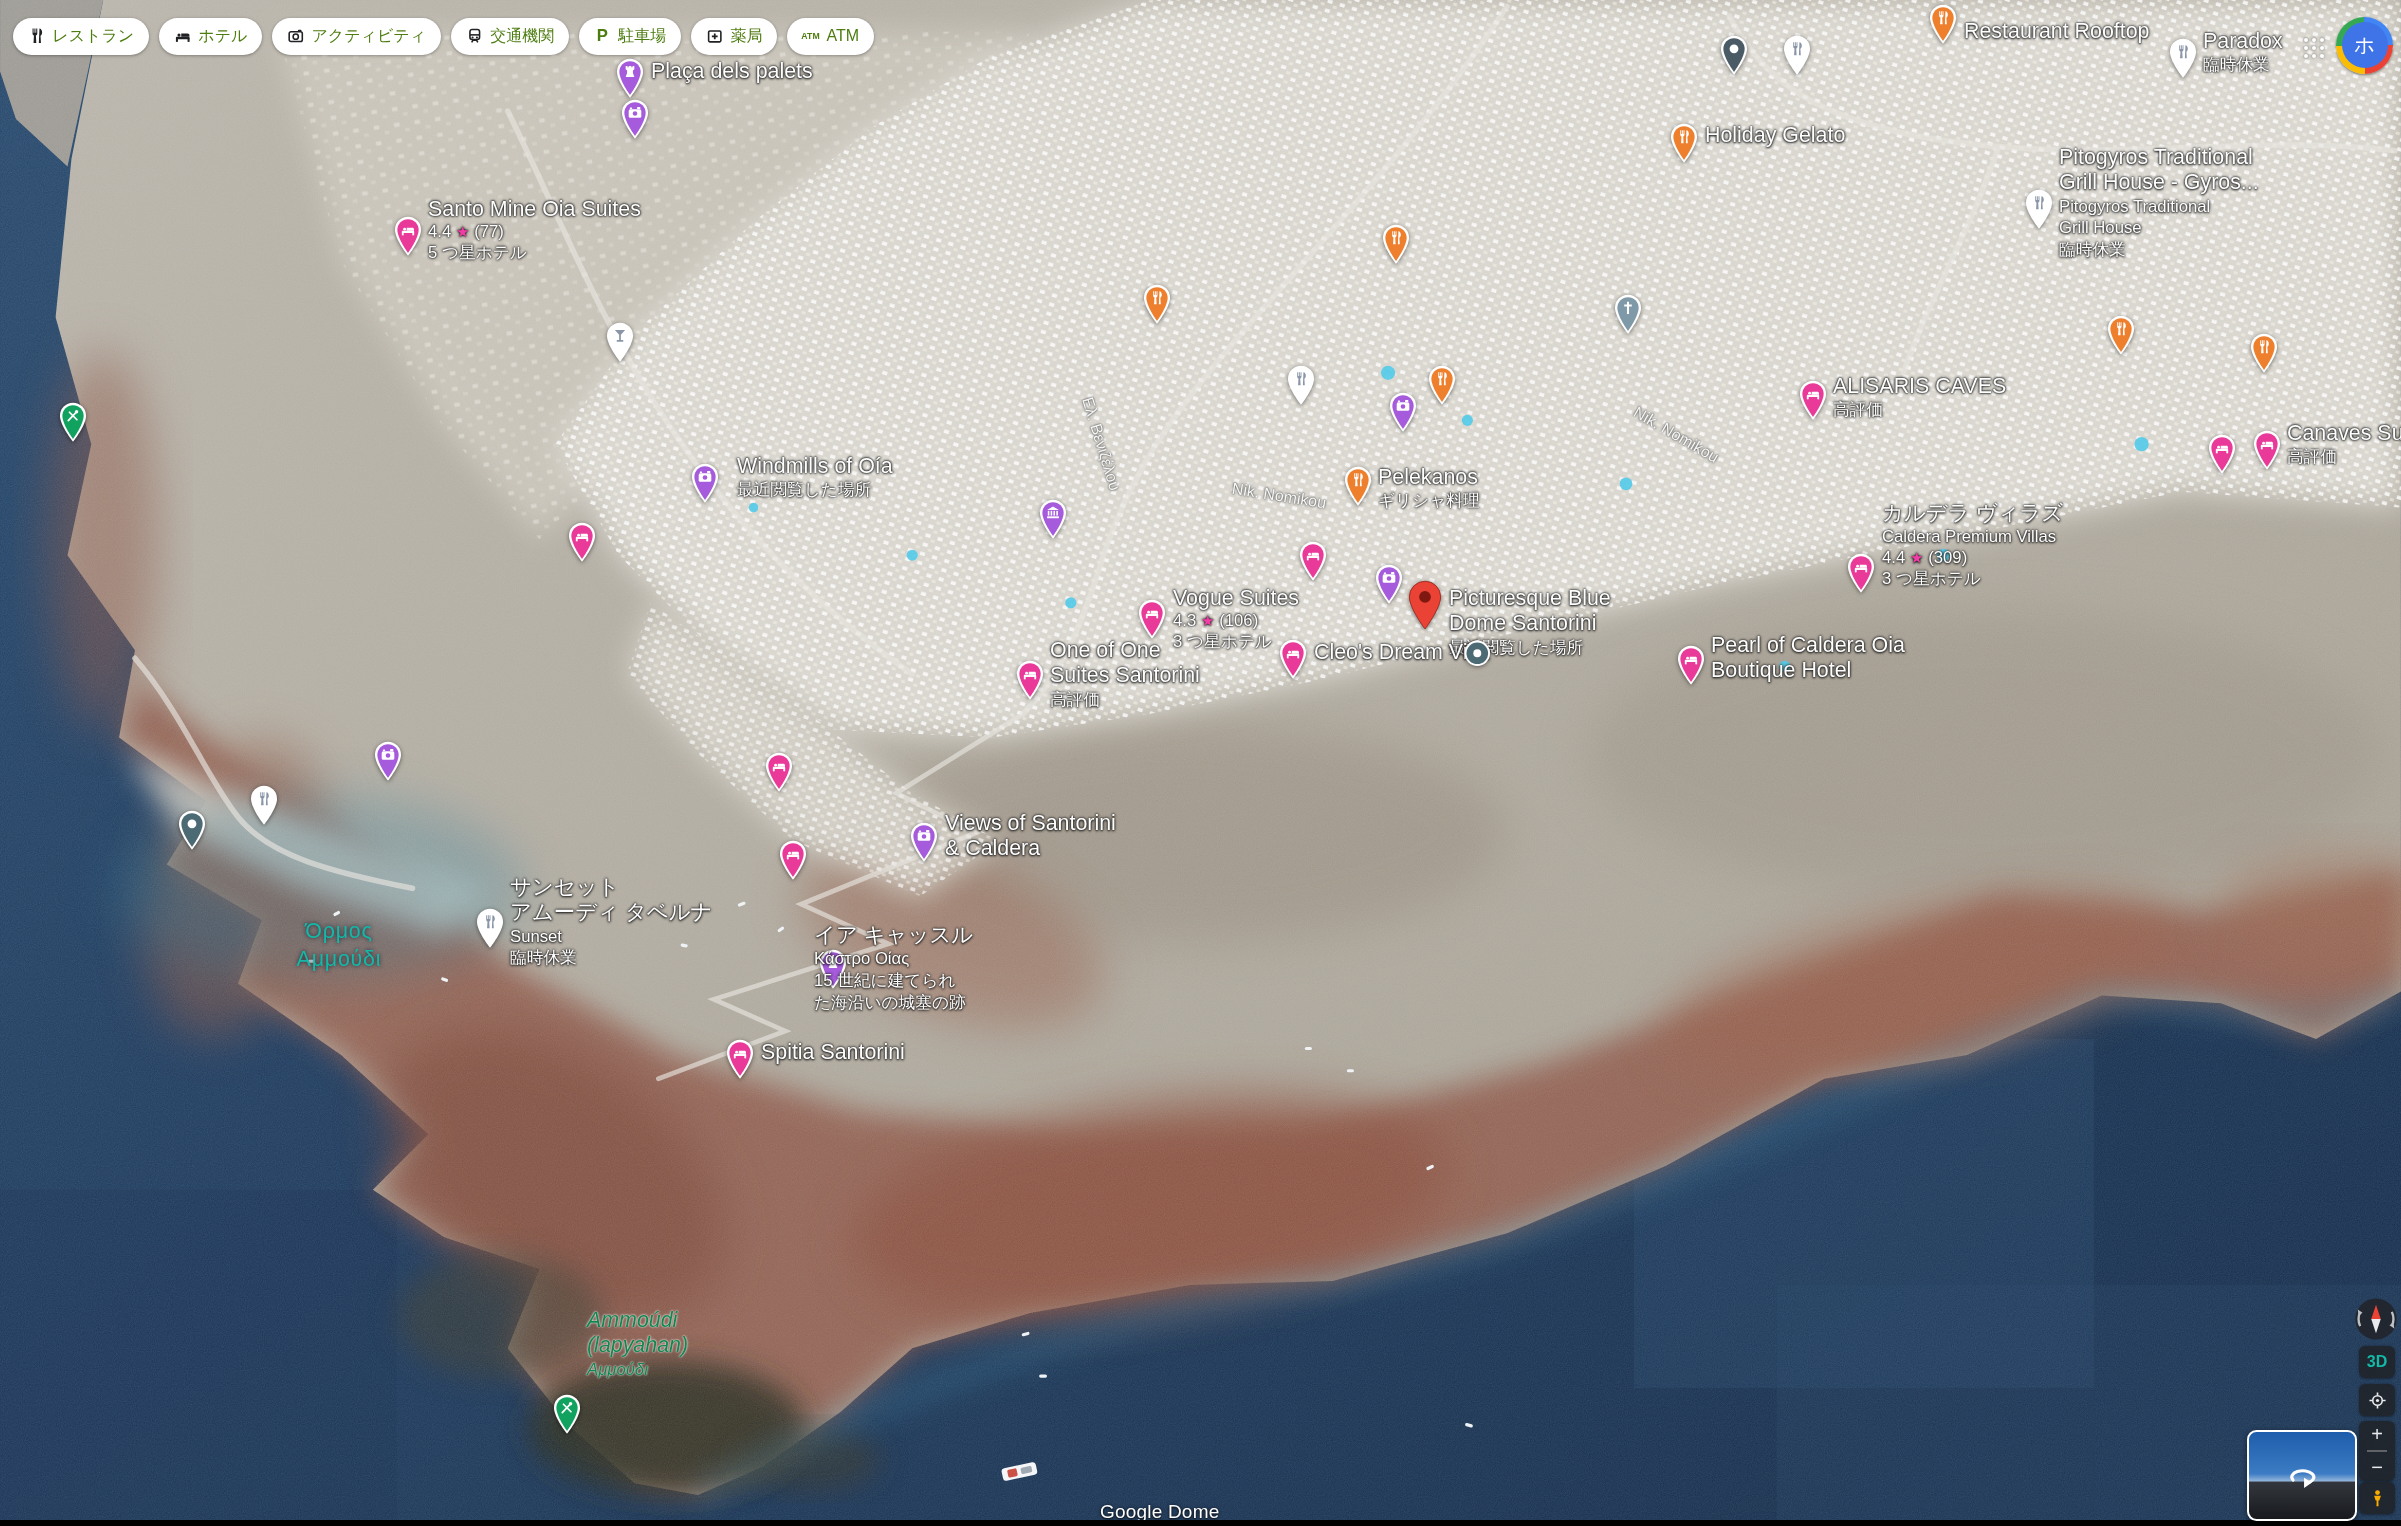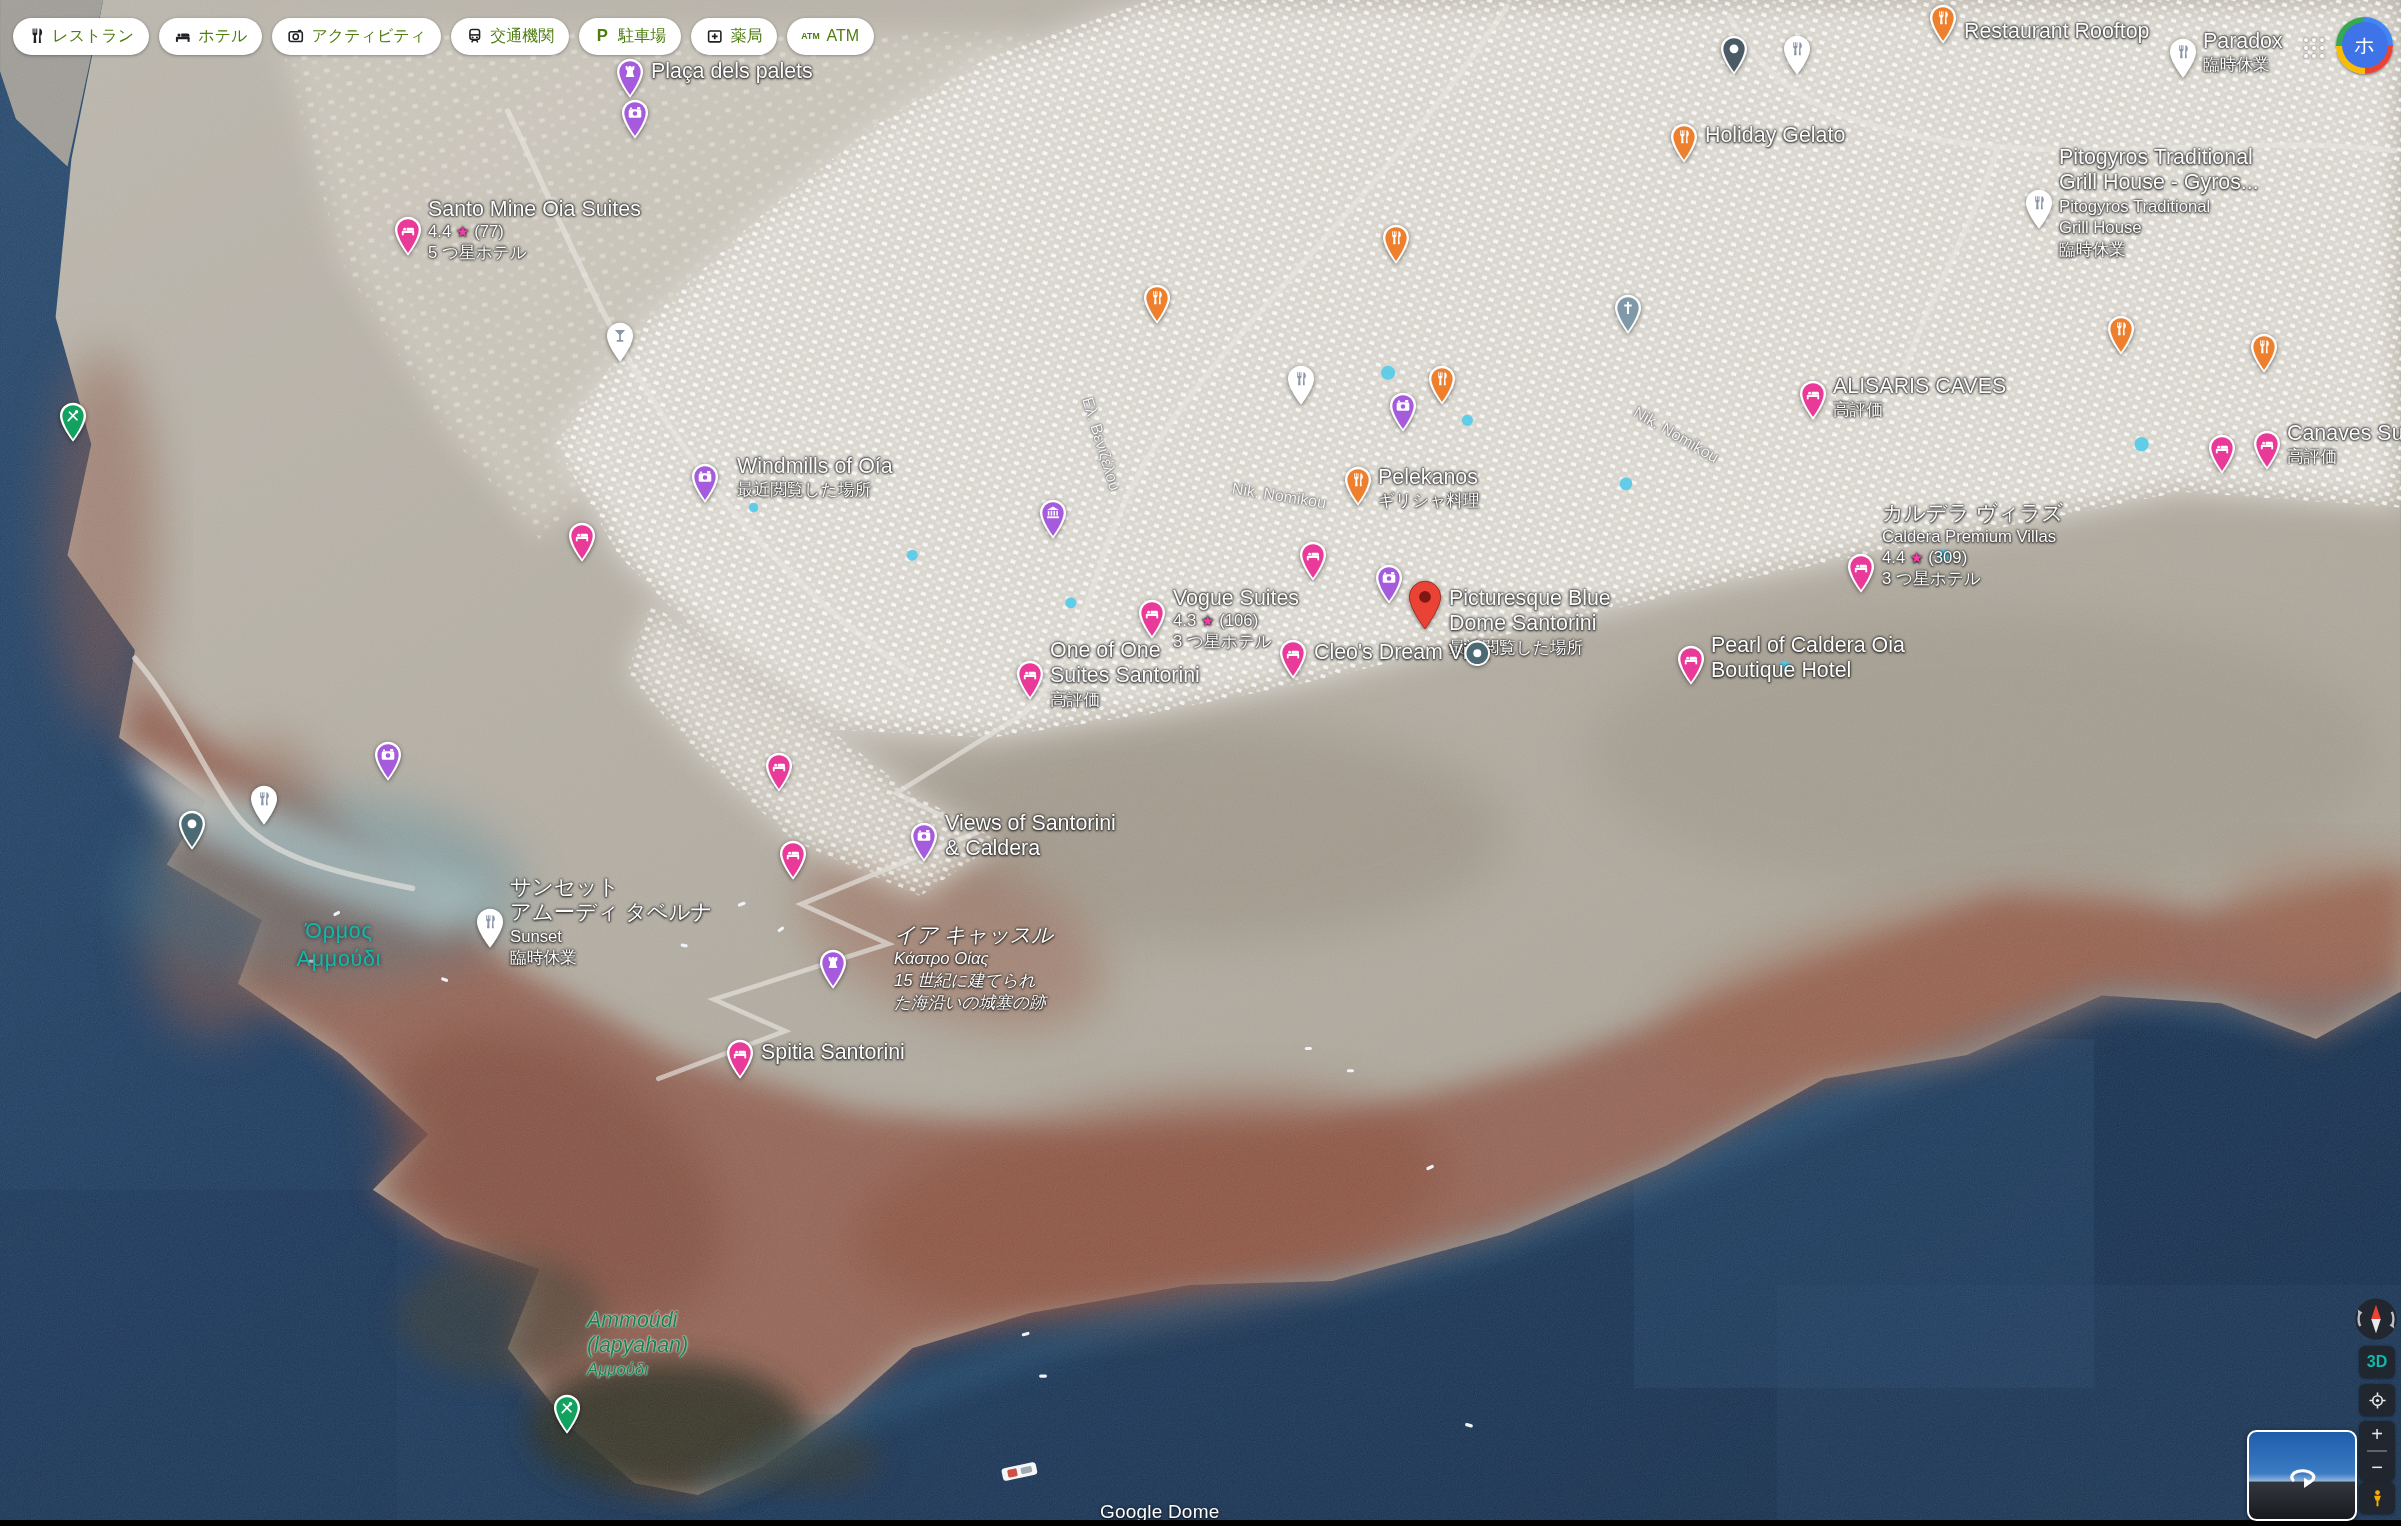--- a/index.html
+++ b/index.html
@@ -805,21 +805,21 @@
           </svg></div>
       </div>
       <div class="poi">
         <div class="pin" style="left: 817px; top: 949px;"><svg width="32" height="41" viewBox="0 0 40 52">
             <path d="M20 50.5C20 50.5 3.5 30 3.5 17.5A16.5 16.5 0 1 1 36.5 17.5C36.5 30 20 50.5 20 50.5Z" fill="#fff"></path>
             <path d="M20 47C20 47 6.5 28.5 6.5 17.5A13.5 13.5 0 1 1 33.5 17.5C33.5 28.5 20 47 20 47Z" fill="#A55BDB"></path>
             <g transform="translate(10,7.5)">
               <path fill="#FFFFFF" d="M4.5 2.5h2.3v1.8h1.5V2.5h3.4v1.8h1.5V2.5h2.3v4.2l-1.8 1.5v3.4l1.8 4.9H4.5l1.8-4.9V8.2L4.5 6.7z"></path>
             </g>
           </svg></div>
-        <div class="lbl right" style="left: 894px; top: 968px; font-style: italic;">
+        <div class="lbl right" style="left: 814px; top: 968px;">
           <div class="n">イア キャッスル</div>
           <div class="s">Κάστρο Οίας</div>
           <div class="s">15 世紀に建てられ</div>
           <div class="s">た海沿いの城塞の跡</div>
         </div>
       </div>
       <div class="poi">
         <div class="pin" style="left: 474px; top: 908px;"><svg width="32" height="41" viewBox="0 0 40 52">
             <path d="M20 50.5C20 50.5 3.5 30 3.5 17.5A16.5 16.5 0 1 1 36.5 17.5C36.5 30 20 50.5 20 50.5Z" fill="#fff"></path>
             <path d="M20 47C20 47 6.5 28.5 6.5 17.5A13.5 13.5 0 1 1 33.5 17.5C33.5 28.5 20 47 20 47Z" fill="#FFFFFF"></path>

